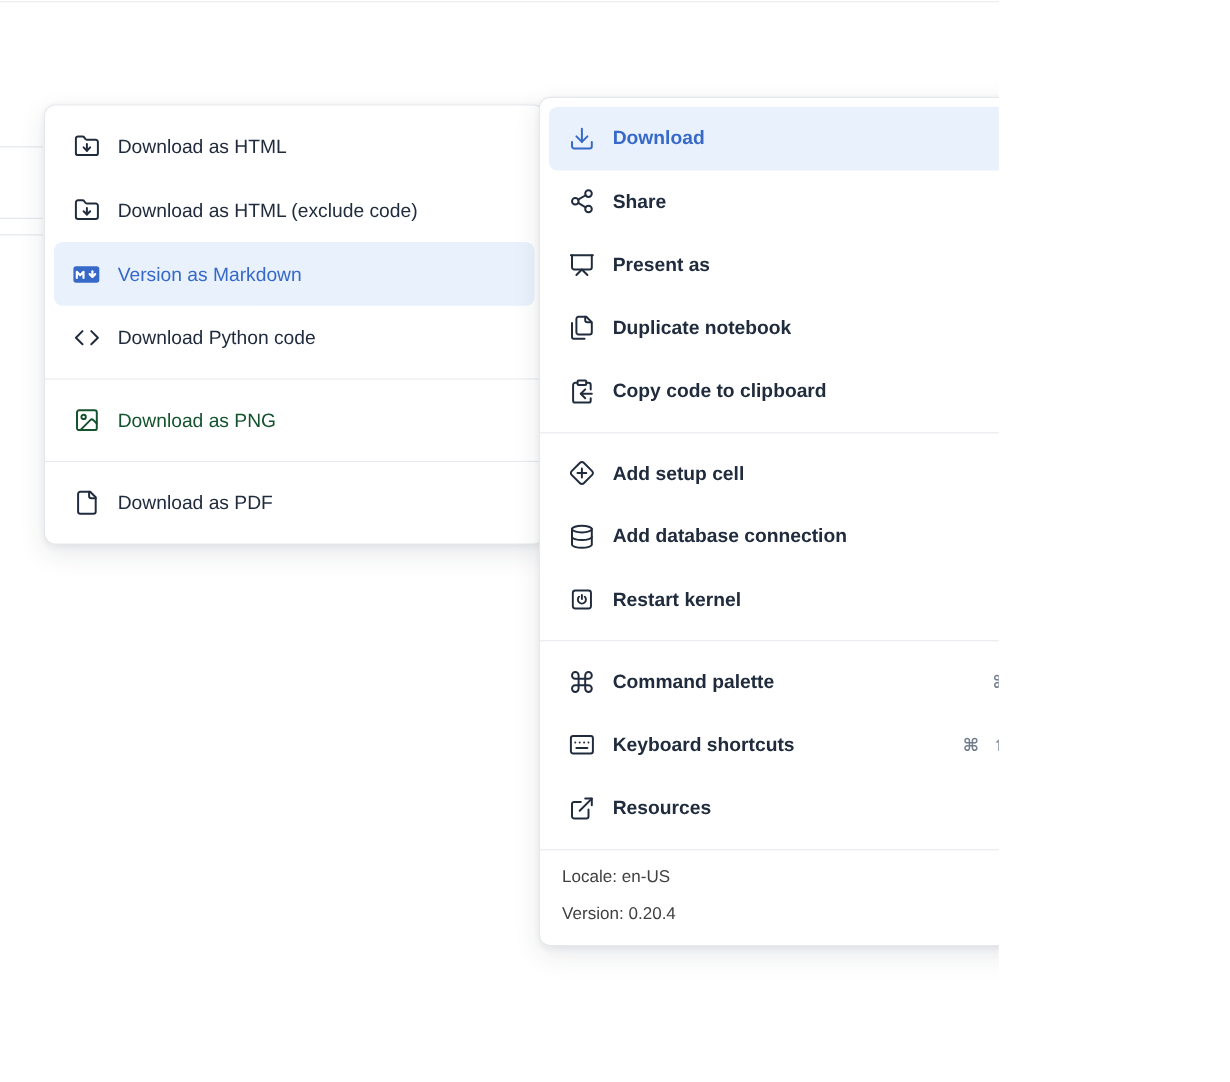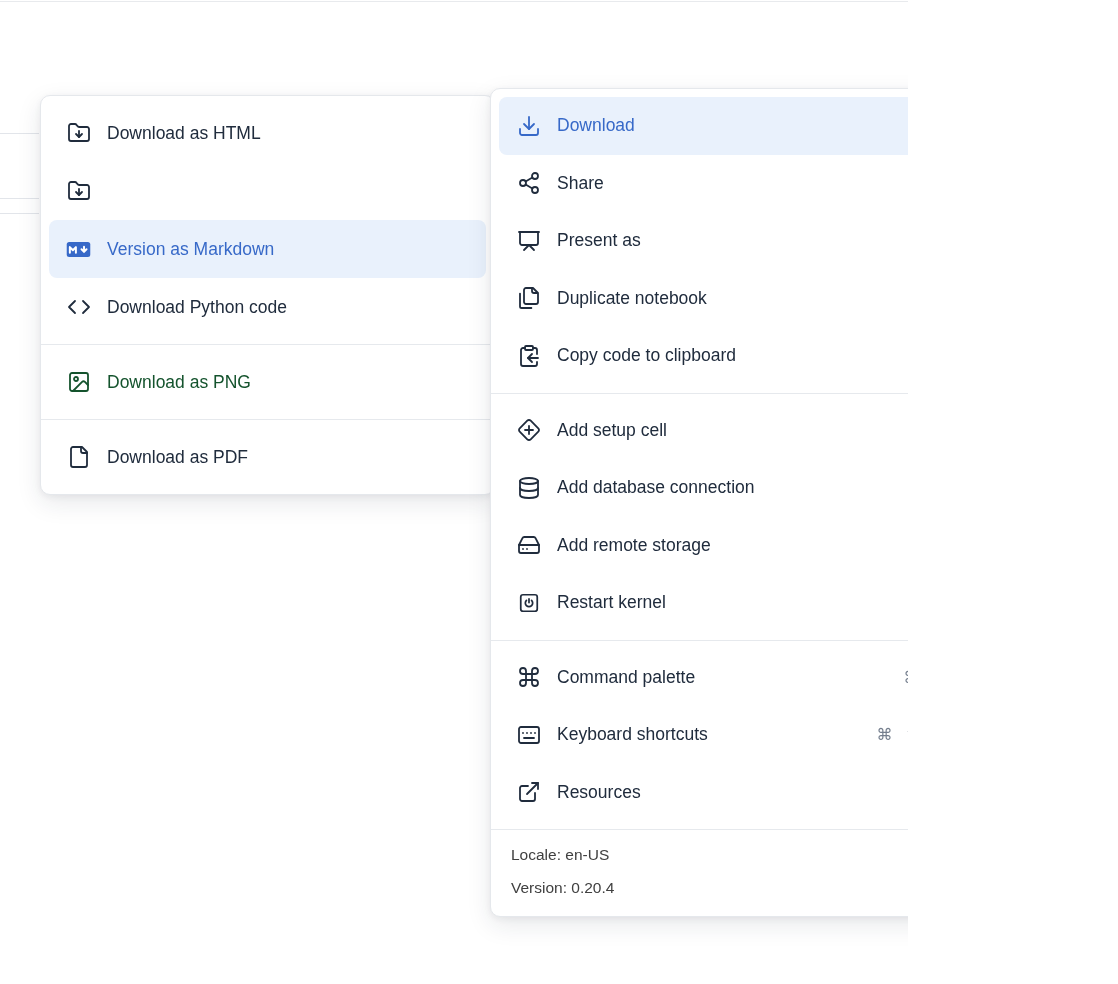--- a/index.html
+++ b/index.html
@@ -64,21 +64,21 @@
     font-family: "DejaVu Sans", sans-serif;
     font-size: 16px; color: #747e8d; word-spacing: 5px; letter-spacing: 1px;
   }
 
   
   .submenu { left: 40px; top: 95px; width: 455px; }
   .submenu .menu-item { height: 58px; }
 
   
   .mainmenu { left: 490px; top: 88px; width: 478px; }
-  .mainmenu .menu-item { height: 57.5px; }
+  .mainmenu .menu-item { height: 57.5px; font-weight: bold; }
 
   .menu-footer { padding: 8px 20px 12px 20px; }
   .menu-footer div { font-size: 15.5px; line-height: 33px; color: #404040; white-space: nowrap; }
 </style>
 </head>
 <body>
 
 <div class="stage">
   <div class="page-top-line"></div>
   <div class="left-frag frag-1"></div>
@@ -124,20 +124,21 @@
         <span class="mi-label">Download as HTML</span>
       </div>
       <div class="menu-item">
         <span class="mi-icon">
           <svg width="24" height="24" viewBox="0 0 24 24" fill="none" stroke="currentColor" stroke-width="1.8" stroke-linecap="round" stroke-linejoin="round">
               <path d="M20 20a2 2 0 0 0 2-2V8a2 2 0 0 0-2-2h-7.9a2 2 0 0 1-1.69-.9L9.6 3.9A2 2 0 0 0 7.93 3H4a2 2 0 0 0-2 2v13a2 2 0 0 0 2 2Z"></path>
               <path d="M12 10v6"></path>
               <path d="m15 13-3 3-3-3"></path>
             </svg>
         </span>
+        <span class="mi-label">Download as HTML (exclude code)</span>
       </div>
       <div class="menu-item active">
         <span class="mi-icon">
           <svg width="25" height="25" viewBox="0 0 24 24" fill="none" stroke-linecap="round" stroke-linejoin="round">
               <rect x="0.7" y="4.8" width="22.6" height="14.4" rx="2.4" fill="currentColor"></rect>
               <path d="M3.7 15.1V9.7l2.9 3 2.9-3v5.4" stroke="#ffffff" stroke-width="1.9"></path>
               <path d="M17.3 9.3v4.5" stroke="#ffffff" stroke-width="1.9"></path>
               <path d="m14.9 11.7 2.4 2.4 2.4-2.4" stroke="#ffffff" stroke-width="1.9"></path>
             </svg>
         </span>
@@ -266,31 +267,20 @@
       </div>
       <div class="menu-item">
         <span class="mi-icon">
           <svg width="24" height="24" viewBox="0 0 24 24" fill="none" stroke="currentColor" stroke-width="1.8" stroke-linecap="round" stroke-linejoin="round">
               <ellipse cx="12" cy="5" rx="9" ry="3"></ellipse>
               <path d="M3 5V19A9 3 0 0 0 21 19V5"></path>
               <path d="M3 12A9 3 0 0 0 21 12"></path>
             </svg>
         </span>
         <span class="mi-label">Add database connection</span>
-      </div>
-      <div class="menu-item">
-        <span class="mi-icon">
-          <svg width="24" height="24" viewBox="0 0 24 24" fill="none" stroke="currentColor" stroke-width="1.8" stroke-linecap="round" stroke-linejoin="round">
-              <line x1="22" x2="2" y1="12" y2="12"></line>
-              <path d="M5.45 5.11 2 12v6a2 2 0 0 0 2 2h16a2 2 0 0 0 2-2v-6l-3.45-6.89A2 2 0 0 0 16.76 4H7.24a2 2 0 0 0-1.79 1.11z"></path>
-              <line x1="6" x2="6.01" y1="16" y2="16"></line>
-              <line x1="10" x2="10.01" y1="16" y2="16"></line>
-            </svg>
-        </span>
-        <span class="mi-label">Add remote storage</span>
       </div>
       <div class="menu-item">
         <span class="mi-icon">
           <svg width="22" height="22" viewBox="0 0 24 24" fill="none" stroke="currentColor" stroke-width="1.9" stroke-linecap="round" stroke-linejoin="round">
               <rect x="3" y="3" width="18" height="18" rx="2.5"></rect>
               <path d="M12 7.5v4"></path>
               <path d="M9.2 9.2a4 4 0 1 0 5.6 0"></path>
             </svg>
         </span>
         <span class="mi-label">Restart kernel</span>

